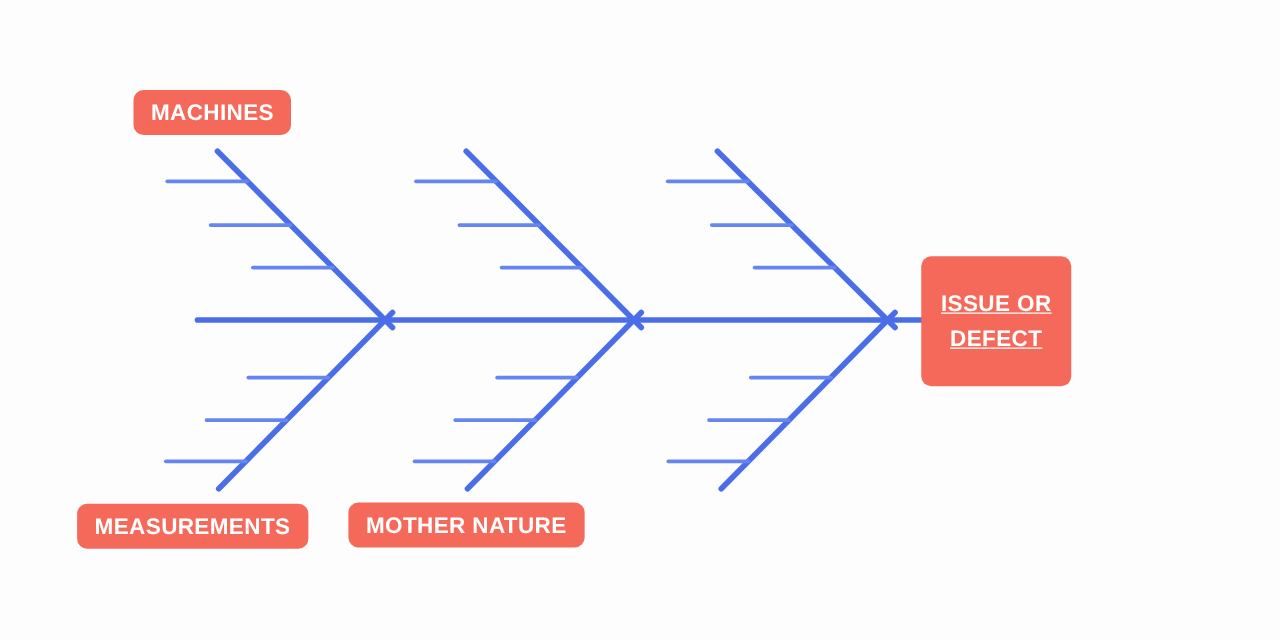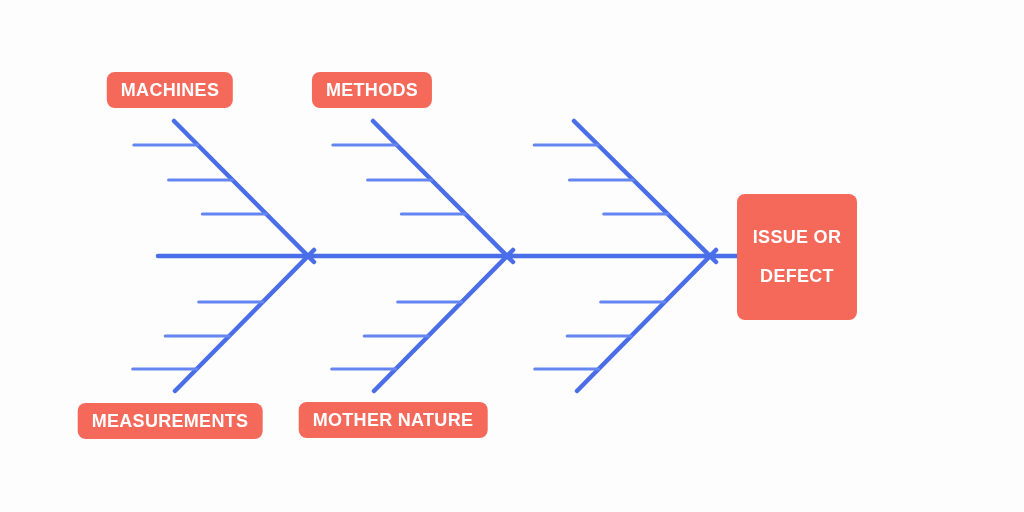--- a/index.html
+++ b/index.html
@@ -33,22 +33,23 @@
     line-height: 22px;
     letter-spacing: 0.3px;
     padding: 7px 14px;
     border-radius: 8px;
     white-space: nowrap;
     text-align: center;
   }
   .label.effect {
     white-space: normal;
     width: 92px;
-    line-height: 39px;
+    line-height: 28px;
     padding: 24px 14px;
+    text-decoration: underline;
   }
 </style>
 </head>
 <body>
 
 <div class="canvas">
 
   <svg id="bones" width="1024" height="512" viewBox="0 0 1024 512">
       <line x1="158" y1="256" x2="739" y2="256" stroke="#4A6DE8" stroke-width="4.5" stroke-linecap="round"></line>
       <line x1="174" y1="121" x2="314" y2="262" stroke="#4A6DE8" stroke-width="4.5" stroke-linecap="round"></line>
@@ -72,23 +73,22 @@
       <line x1="534.1777777777778" y1="145" x2="598.1777777777778" y2="145" stroke="#6586F0" stroke-width="3" stroke-linecap="round"></line>
       <line x1="569.437037037037" y1="180" x2="633.437037037037" y2="180" stroke="#6586F0" stroke-width="3" stroke-linecap="round"></line>
       <line x1="603.6888888888889" y1="214" x2="667.6888888888889" y2="214" stroke="#6586F0" stroke-width="3" stroke-linecap="round"></line>
       <line x1="600.6814814814815" y1="302" x2="664.6814814814815" y2="302" stroke="#6586F0" stroke-width="3" stroke-linecap="round"></line>
       <line x1="567.1851851851852" y1="336" x2="631.1851851851852" y2="336" stroke="#6586F0" stroke-width="3" stroke-linecap="round"></line>
       <line x1="534.674074074074" y1="369" x2="598.674074074074" y2="369" stroke="#6586F0" stroke-width="3" stroke-linecap="round"></line>
     </svg>
 
   <div class="label" style="left:170px; top:90px;">MACHINES</div>
 
-  <div class="label" style="left:372px; top:90px;">METHODS</div>
 
 
-  <div class="label" style="left:170px; top:421px;">MEASUREMENTS</div>
+  <div class="label" style="left:154px; top:421px;">MEASUREMENTS</div>
 
-  <div class="label" style="left:373px; top:420px;margin-left:20px;">MOTHER NATURE</div>
+  <div class="label" style="left:373px; top:420px;">MOTHER NATURE</div>
 
 
   <div class="label effect" style="left:797px; top:257px;">ISSUE OR DEFECT</div>
 
 </div>
 
 </body></html>

